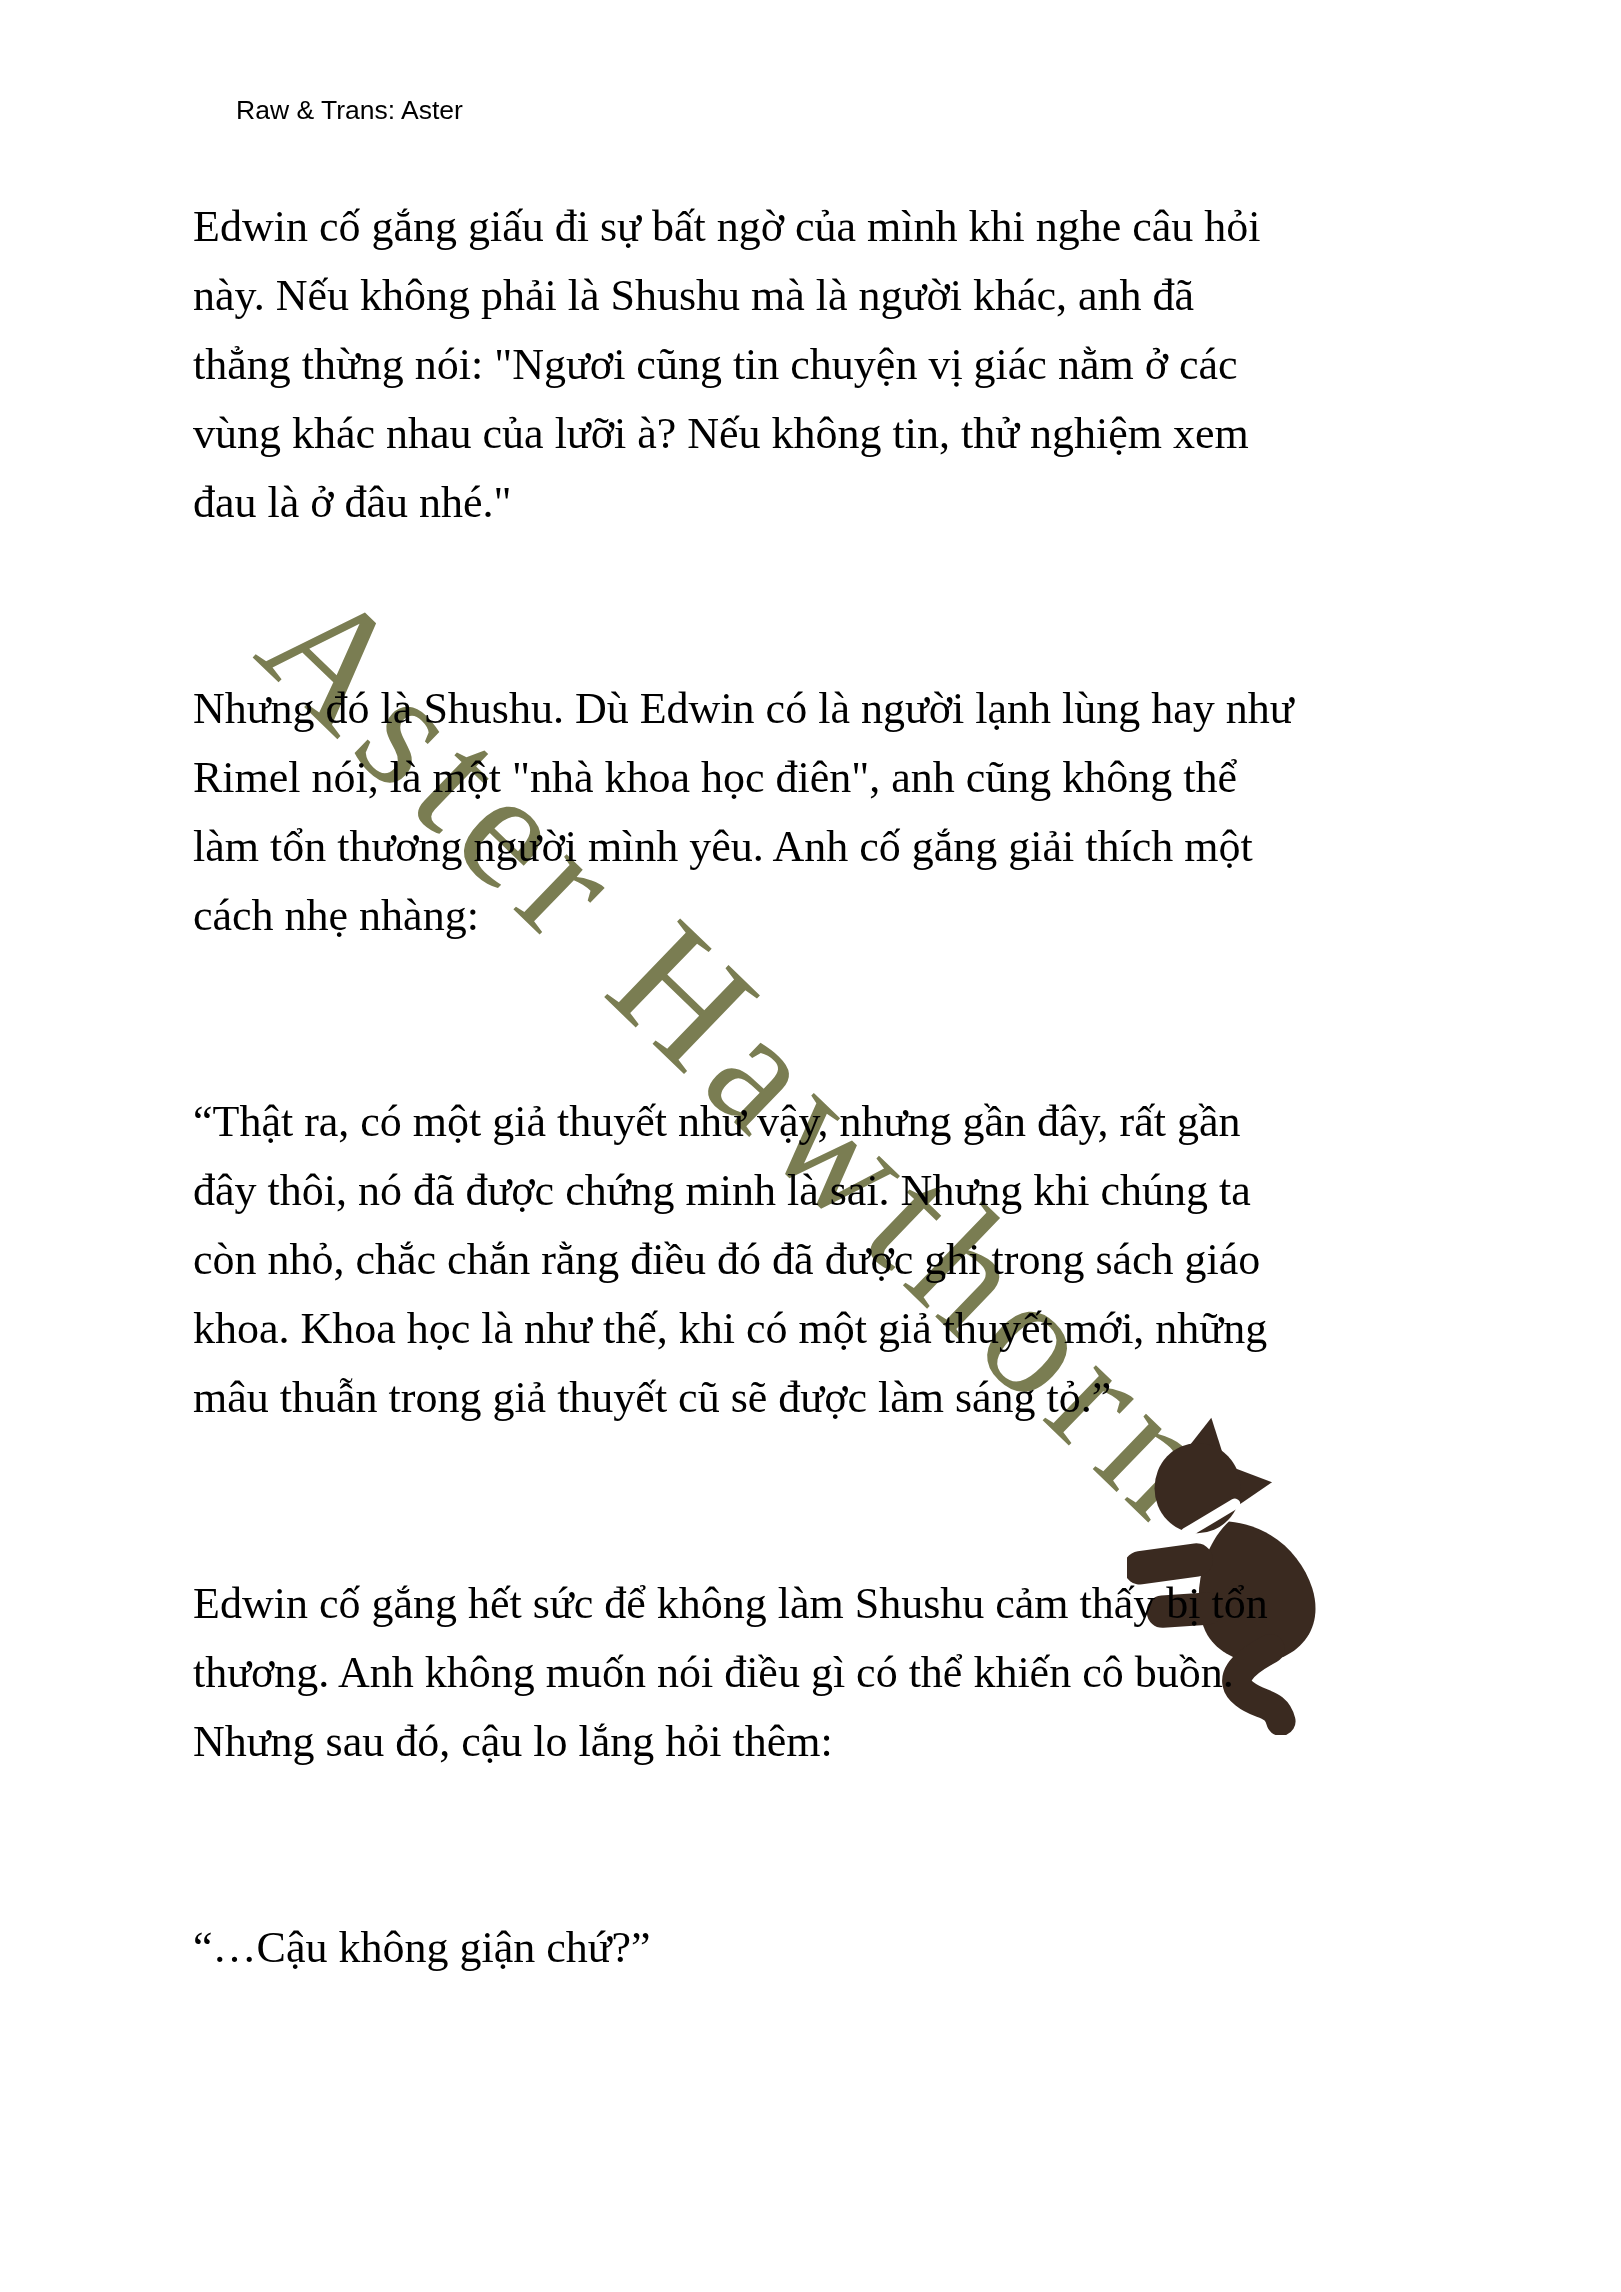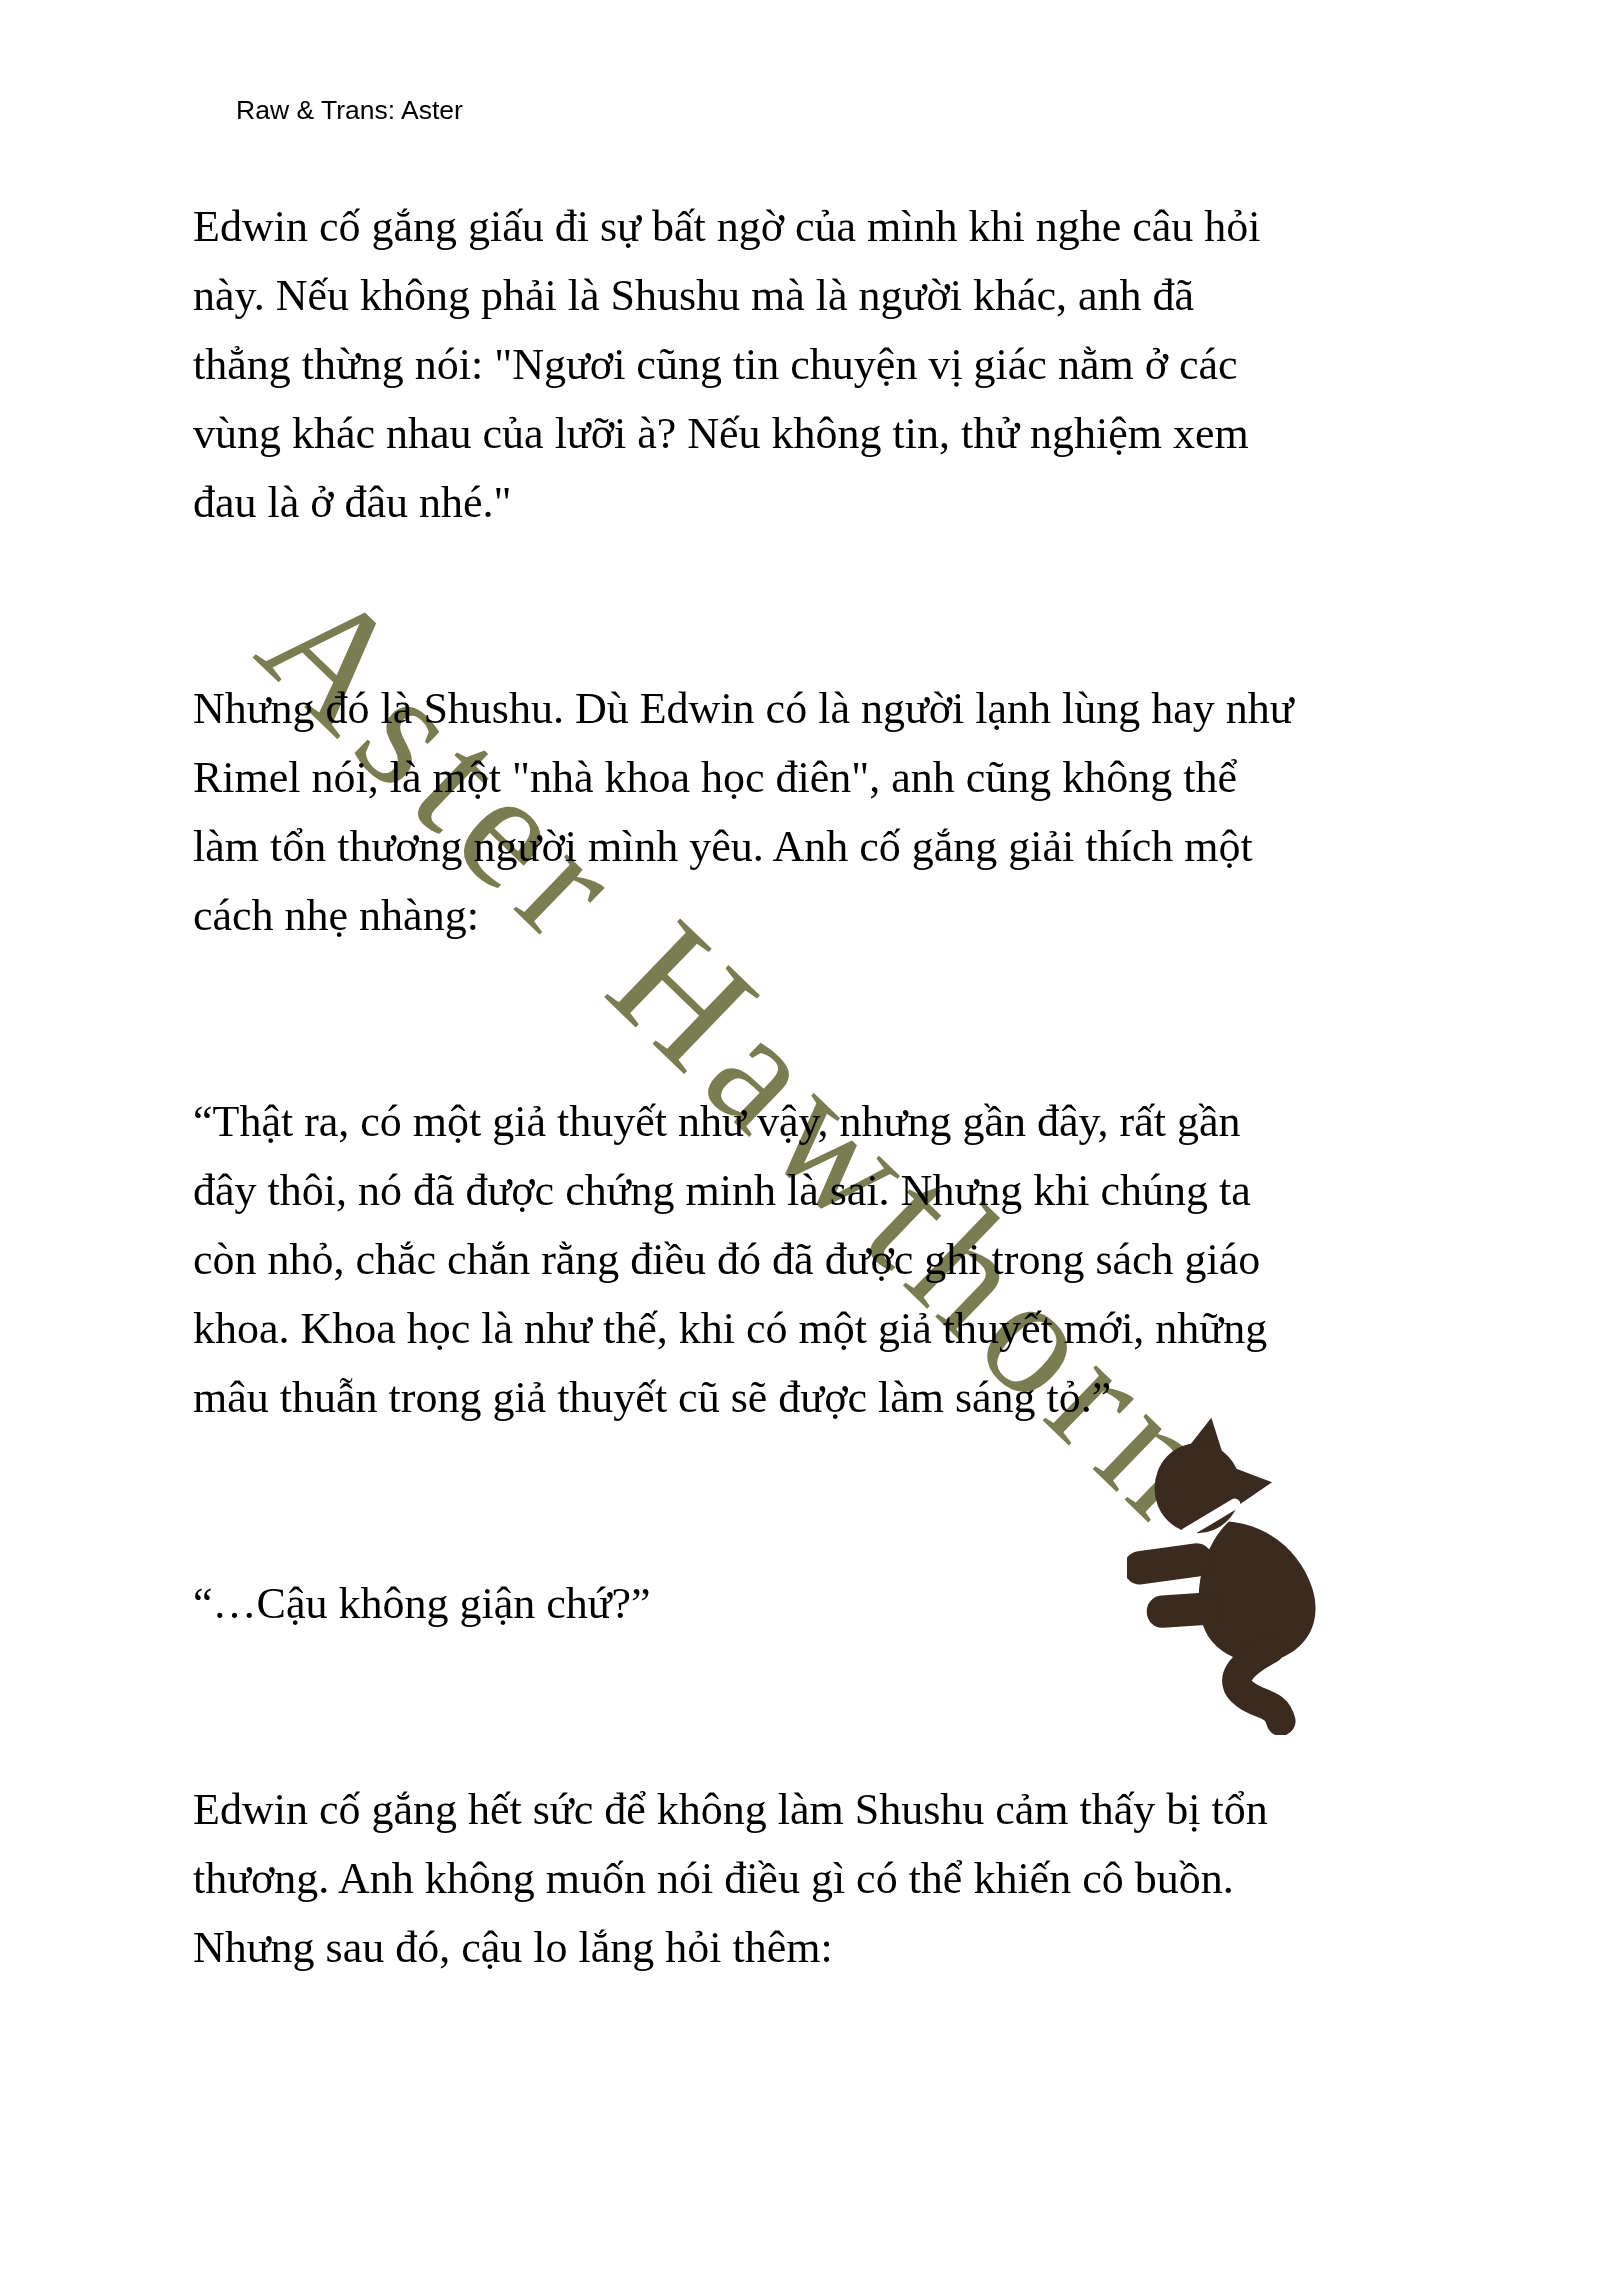--- a/index.html
+++ b/index.html
@@ -67,20 +67,20 @@
 đau là ở đâu nhé."</p>
     <p>Nhưng đó là Shushu. Dù Edwin có là người lạnh lùng hay như
 Rimel nói, là một "nhà khoa học điên", anh cũng không thể
 làm tổn thương người mình yêu. Anh cố gắng giải thích một
 cách nhẹ nhàng:</p>
     <p>“Thật ra, có một giả thuyết như vậy, nhưng gần đây, rất gần
 đây thôi, nó đã được chứng minh là sai. Nhưng khi chúng ta
 còn nhỏ, chắc chắn rằng điều đó đã được ghi trong sách giáo
 khoa. Khoa học là như thế, khi có một giả thuyết mới, những
 mâu thuẫn trong giả thuyết cũ sẽ được làm sáng tỏ.”</p>
-    <p>“…Cậu không giận chứ?”</p>
     <p>Edwin cố gắng hết sức để không làm Shushu cảm thấy bị tổn
 thương. Anh không muốn nói điều gì có thể khiến cô buồn.
 Nhưng sau đó, cậu lo lắng hỏi thêm:</p>
+    <p>“…Cậu không giận chứ?”</p>
   </div>
 
 </div>
 
 
 </body></html>

